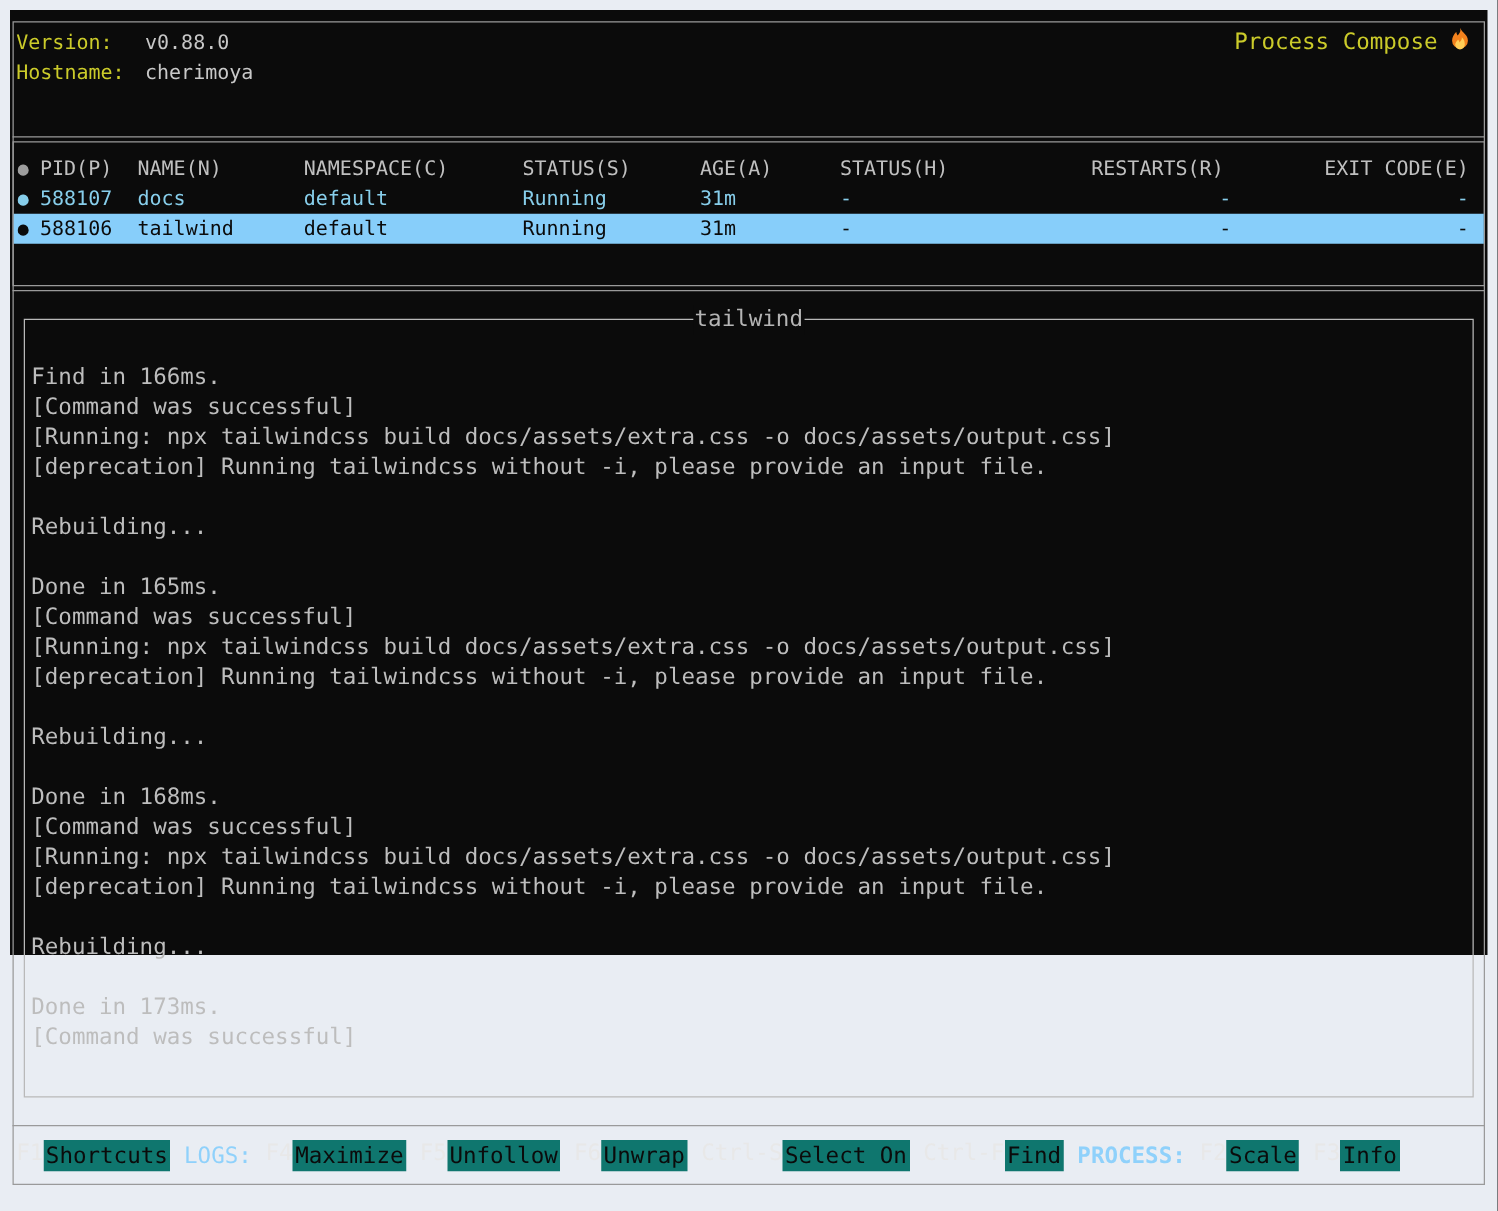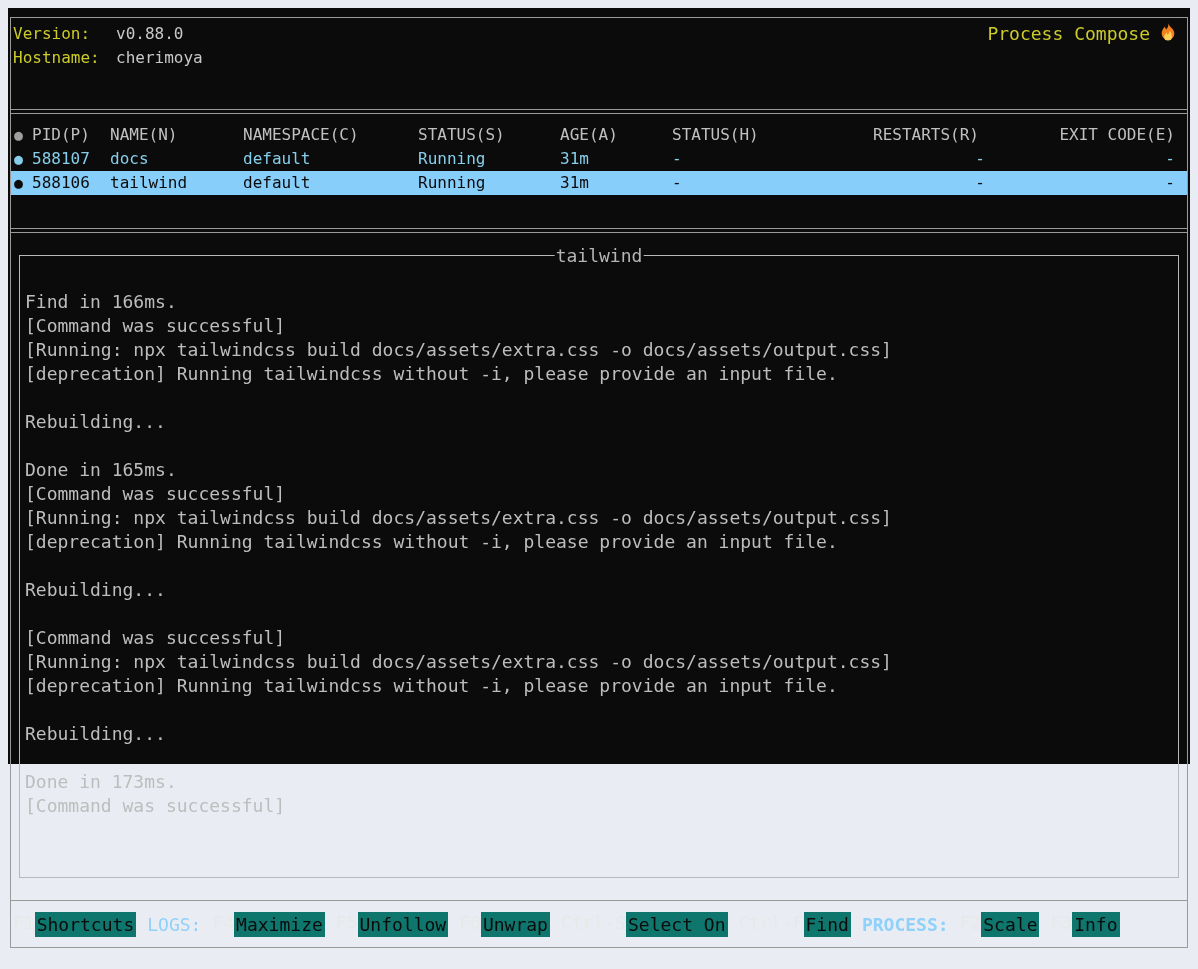--- a/index.html
+++ b/index.html
@@ -13,21 +13,21 @@
   .terminal { position:absolute; left:8px; top:8px; width:1182px; height:756px; background:#0b0b0b; }
 
   
   .outerbox { position:absolute; left:2px; top:9px; width:1178px; height:931px; border:1px solid #9a9a9a; }
 
   
   .header-panel { position:absolute; left:2px; top:9px; width:1178px; height:93px; border-bottom:1px solid #9a9a9a; padding:5px 3px 0 3px; font-size:16px; line-height:24px; }
   .hfield { height:24px; white-space:pre; }
   .hlabel { display:inline-block; width:103px; color:#cbcb2a; }
   .hvalue { color:#c8c8c8; }
-  .pc-title { position:absolute; top:5px; right:10px; height:24px; display:flex; gap:8px; font-size:18px; color:#cbcb2a; }
+  .pc-title { position:absolute; top:5px; right:10px; height:24px; display:flex; align-items:center; gap:8px; font-size:18px; color:#cbcb2a; }
 
   
   .table-panel { position:absolute; left:2px; top:105px; width:1178px; height:116px; border:1px solid #9a9a9a; padding-top:9px; font-size:16px; }
   .trow { display:flex; height:24px; line-height:24px; padding-left:3px; }
   .trow span { white-space:pre; overflow:hidden; }
   .c-bullet    { width:18px;  font-size:15px; }
   .c-pid       { width:78px;  }
   .c-name      { width:133px; }
   .c-ns        { width:175px; }
   .c-status    { width:142px; }
@@ -121,20 +121,21 @@
         <div class="logline"></div>
         <div class="logline">Rebuilding...</div>
         <div class="logline"></div>
         <div class="logline">Done in 165ms.</div>
         <div class="logline">[Command was successful]</div>
         <div class="logline">[Running: npx tailwindcss build docs/assets/extra.css -o docs/assets/output.css]</div>
         <div class="logline">[deprecation] Running tailwindcss without -i, please provide an input file.</div>
         <div class="logline"></div>
         <div class="logline">Rebuilding...</div>
         <div class="logline"></div>
+        <div class="logline">Done in 168ms.</div>
         <div class="logline">[Command was successful]</div>
         <div class="logline">[Running: npx tailwindcss build docs/assets/extra.css -o docs/assets/output.css]</div>
         <div class="logline">[deprecation] Running tailwindcss without -i, please provide an input file.</div>
         <div class="logline"></div>
         <div class="logline">Rebuilding...</div>
         <div class="logline"></div>
         <div class="logline">Done in 173ms.</div>
         <div class="logline">[Command was successful]</div>
       </div>
     </div>

